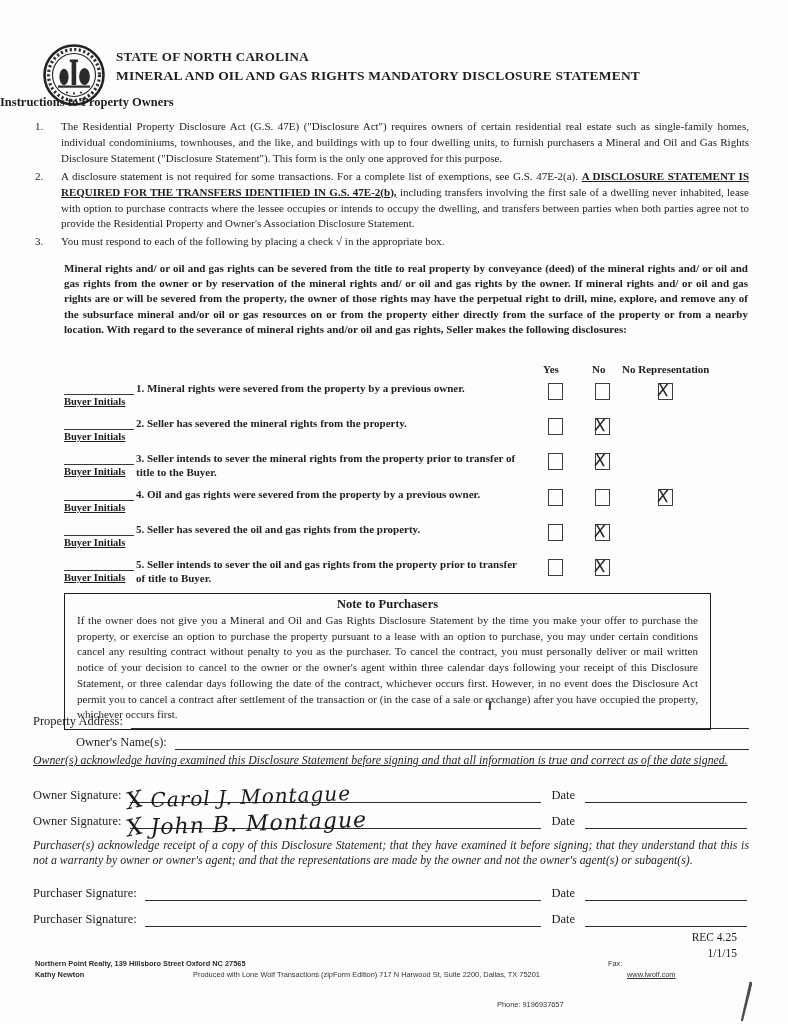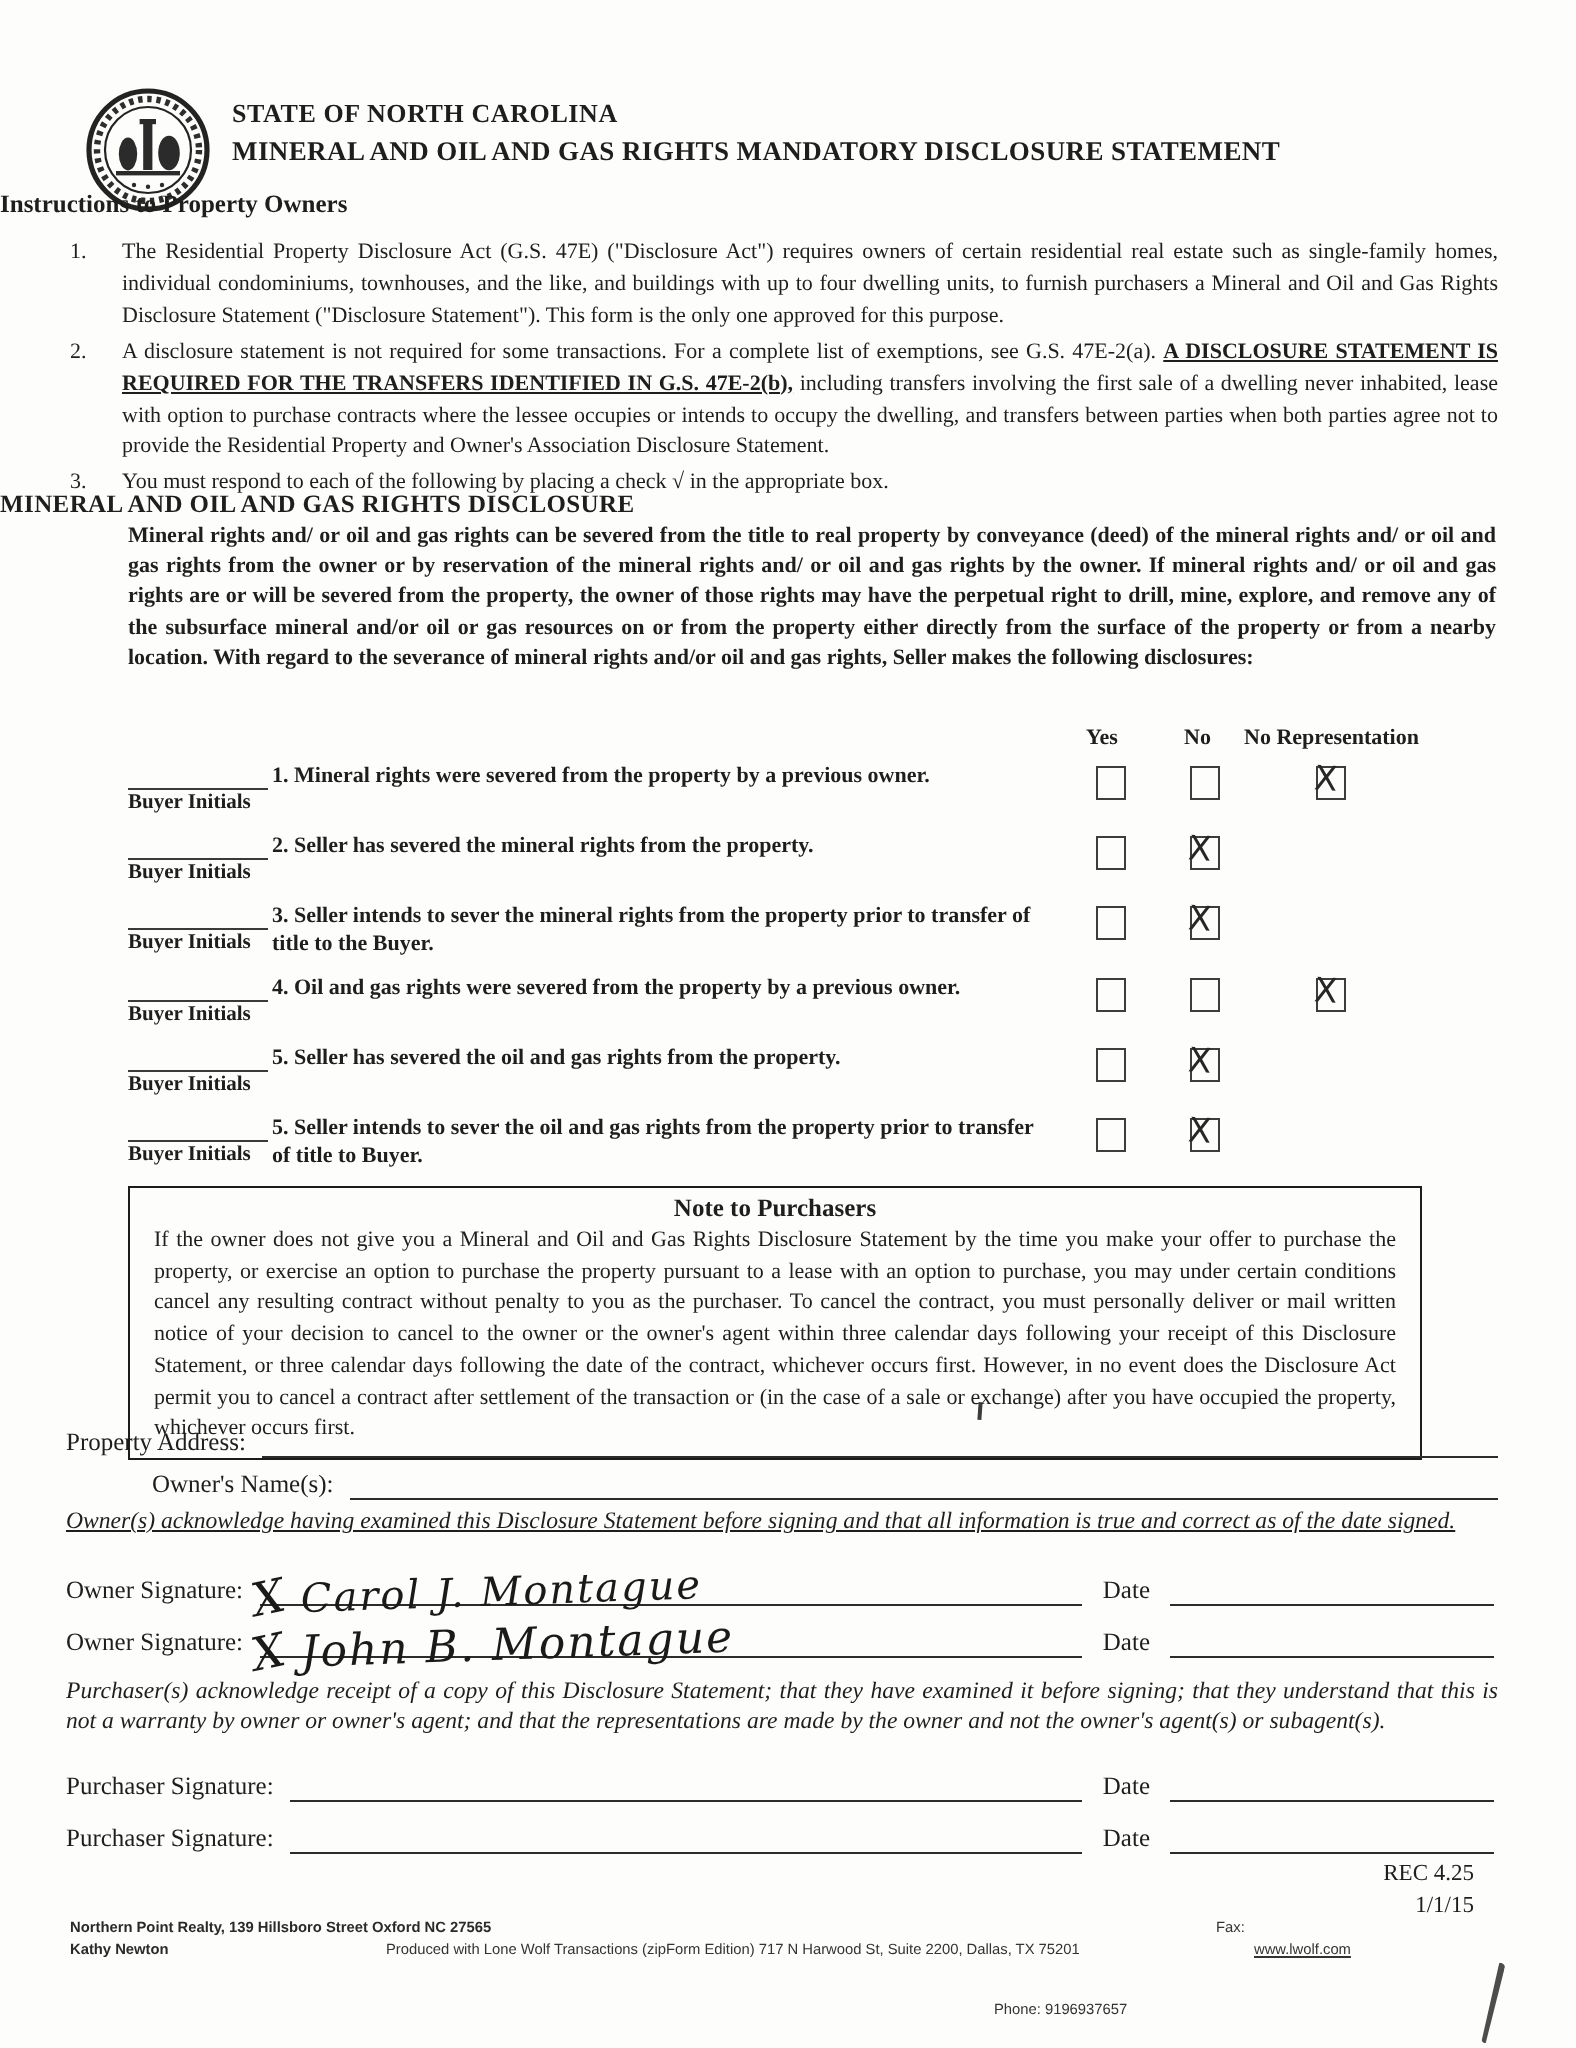--- a/index.html
+++ b/index.html
@@ -24,21 +24,21 @@
   .num{position:absolute;left:2px;top:0;}
   .ul{text-decoration:underline;}
 
   .disc-intro{top:261px;left:64px;width:684px;font-weight:bold;font-size:11px;
               line-height:15.2px;text-align:justify;}
 
   
   .colhead{font-weight:bold;font-size:11px;top:363px;}
   .rows{top:381px;left:64px;width:670px;}
   .drow{position:relative;height:35.2px;}
-  .bi{position:absolute;left:0;top:2px;width:70px;}
+  .bi{position:absolute;left:0;top:2px;width:70px;text-decoration:underline;}
   .bi-line{width:70px;height:11px;border-bottom:1.4px solid #3a3a3a;}
   .bi-txt{font-weight:bold;font-size:10.5px;padding-top:1px;}
   .dlabel{position:absolute;left:72px;top:1px;width:392px;font-weight:bold;
           font-size:11px;line-height:13.8px;}
   .cb{position:absolute;top:2px;width:13px;height:15px;border:1.2px solid #3d3d3d;background:transparent;}
   .cb.yes{left:484px;} .cb.no{left:531px;} .cb.norep{left:594px;}
   .mark{position:absolute;left:-2px;top:-3px;font-family:"DejaVu Sans",sans-serif;
         font-size:17px;line-height:19px;color:#272727;transform:rotate(4deg);}
 
   
@@ -111,21 +111,20 @@
     <div class="li">
       <span class="num">2.</span>
       <span><span>A disclosure statement is not required for some transactions. For a complete list of exemptions, see G.S. 47E-2(a). </span><b class="ul">A DISCLOSURE STATEMENT IS REQUIRED FOR THE TRANSFERS IDENTIFIED IN G.S. 47E-2(b),</b><span> including transfers involving the first sale of a dwelling never inhabited, lease with option to purchase contracts where the lessee occupies or intends to occupy the dwelling, and transfers between parties when both parties agree not to provide the Residential Property and Owner's Association Disclosure Statement.</span></span>
     </div>
     <div class="li">
       <span class="num">3.</span>
       <span>You must respond to each of the following by placing a check √ in the appropriate box.</span>
     </div>
   </div>
 
-  <div class="abs center-head disc-head">MINERAL AND OIL AND GAS RIGHTS DISCLOSURE</div>
   <div class="abs disc-intro">Mineral rights and/ or oil and gas rights can be severed from the title to real property by conveyance (deed) of the mineral rights and/ or oil and gas rights from the owner or by reservation of the mineral rights and/ or oil and gas rights by the owner. If mineral rights and/ or oil and gas rights are or will be severed from the property, the owner of those rights may have the perpetual right to drill, mine, explore, and remove any of the subsurface mineral and/or oil or gas resources on or from the property either directly from the surface of the property or from a nearby location. With regard to the severance of mineral rights and/or oil and gas rights, Seller makes the following disclosures:</div>
 
   <div class="abs colhead" style="left:543px;">Yes</div>
   <div class="abs colhead" style="left:592px;">No</div>
   <div class="abs colhead" style="left:622px;">No Representation</div>
 
   <div class="abs rows">
 
     <div class="drow">
       <div class="bi">

